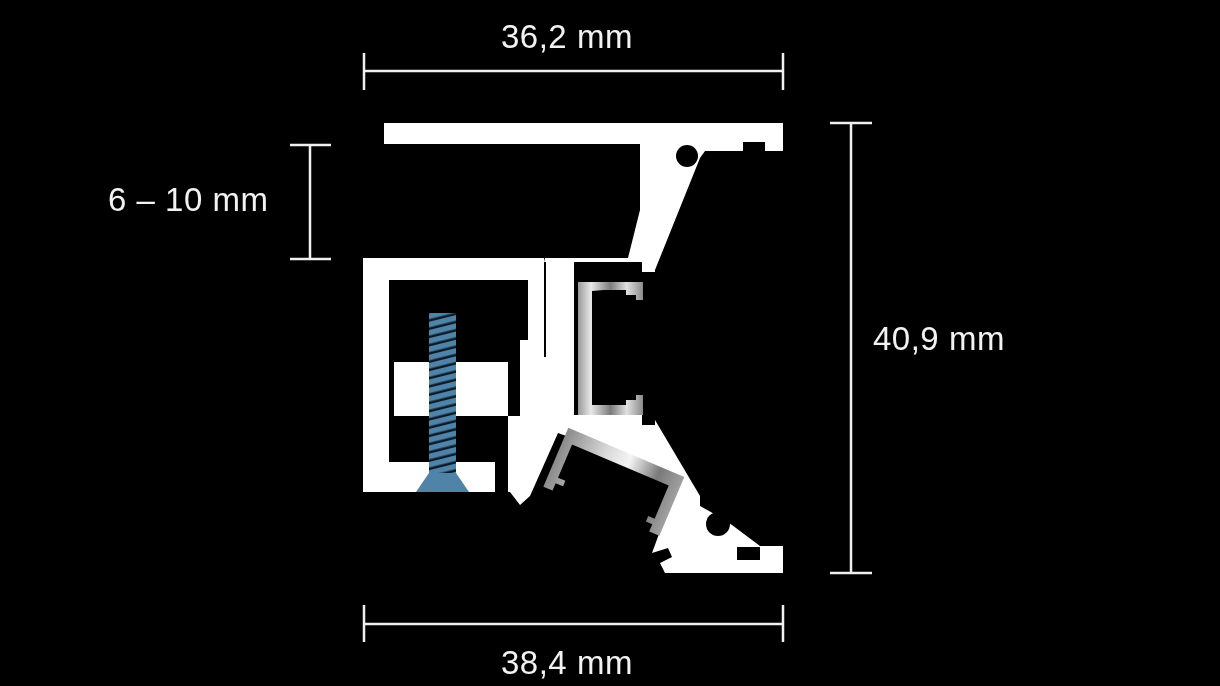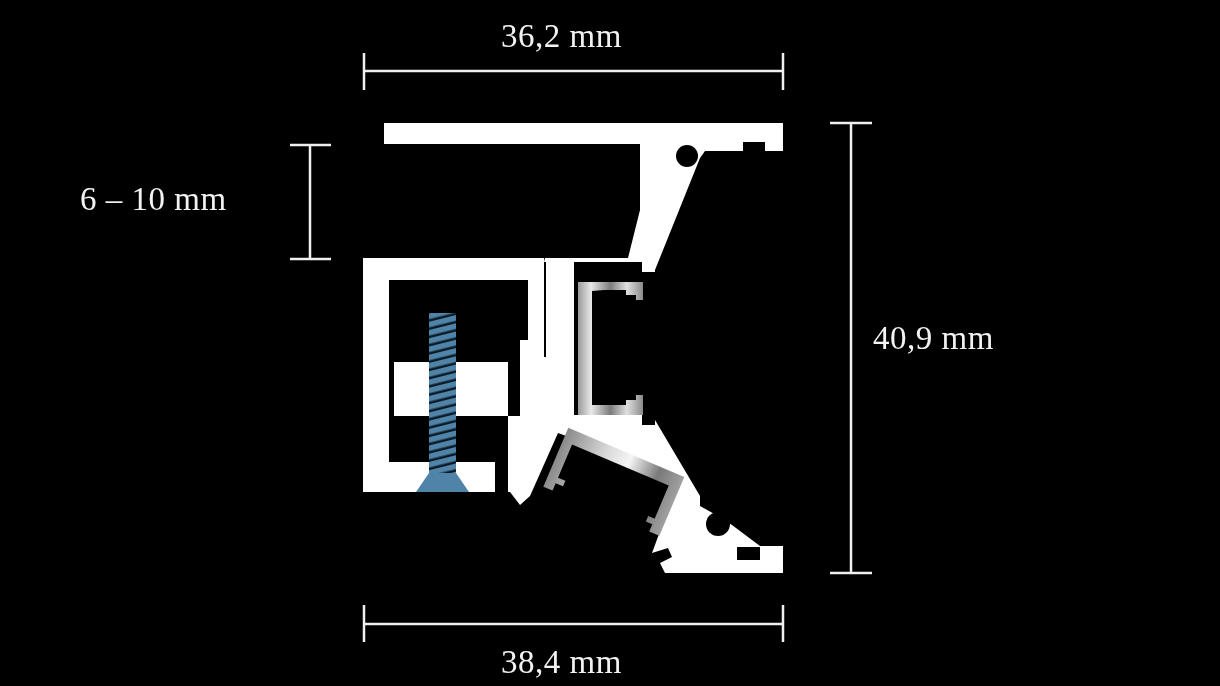--- a/index.html
+++ b/index.html
@@ -1,22 +1,22 @@
 <!DOCTYPE html>
 <html><head>
   <meta charset="utf-8">
   <style>
     html, body { margin: 0; padding: 0; background: #000; }
     body { width: 1220px; height: 686px; overflow: hidden; position: relative; font-family: "DejaVu Sans", sans-serif; }
     .label {
-      position: absolute; color: #f2f2f2; font-family: Liberation Serif, serif;
+      position: absolute; color: #f2f2f2; font-family: Liberation Sans, sans-serif;
       font-size: 33px; font-weight: 300; letter-spacing: 0.5px; white-space: nowrap;
     }
     #lbl-top { left: 501px; top: 18px; }
-    #lbl-left { left: 80px; top: 181px; }
+    #lbl-left { left: 108px; top: 181px; }
     #lbl-right { left: 873px; top: 320px; }
     #lbl-bottom { left: 501px; top: 644px; text-align: right; }
     svg.diagram { position: absolute; left: 0; top: 0; }
   </style>
 </head>
 <body>
 
 <svg class="diagram" width="1220" height="686" viewBox="0 0 1220 686">
   <defs>
     <linearGradient id="chanV" x1="0" y1="0" x2="1" y2="0">

